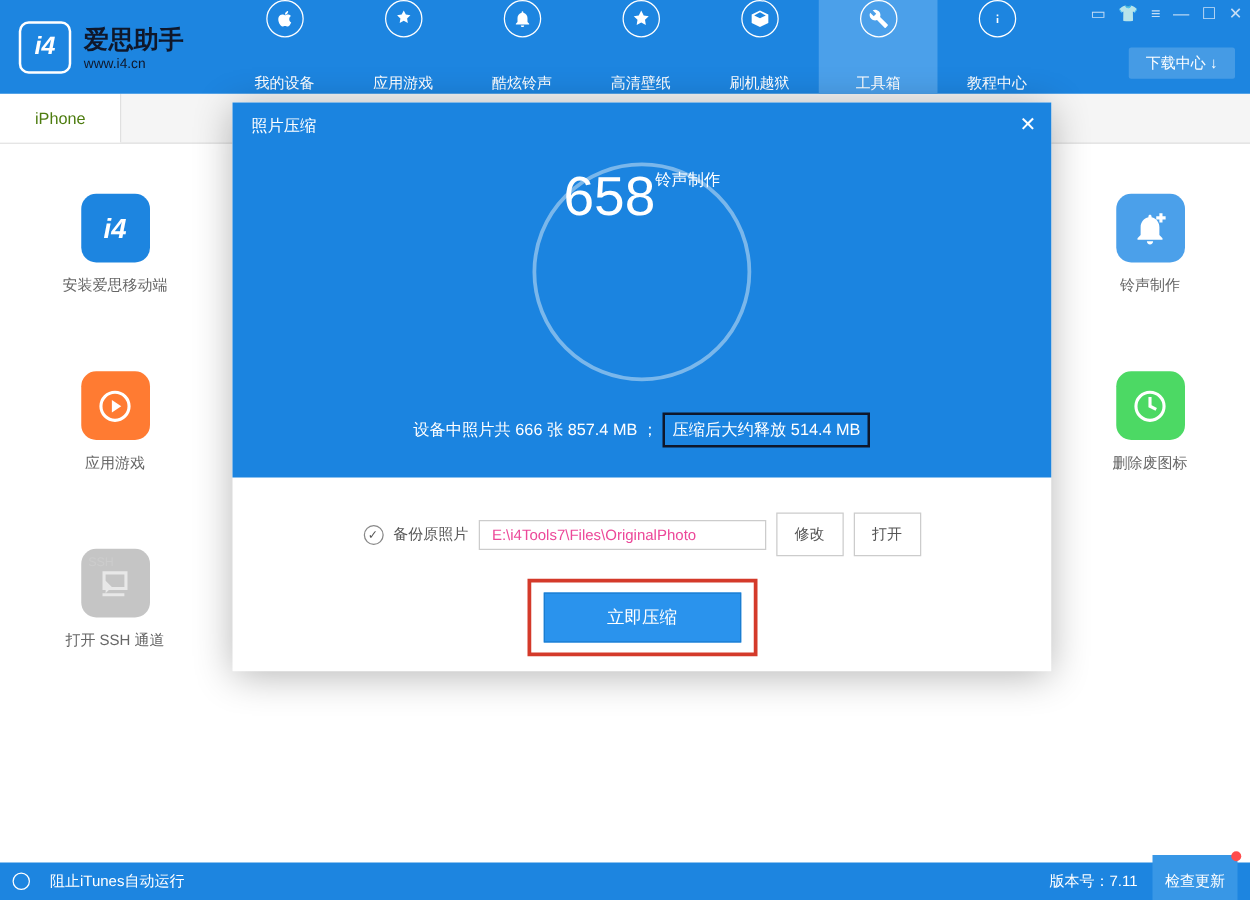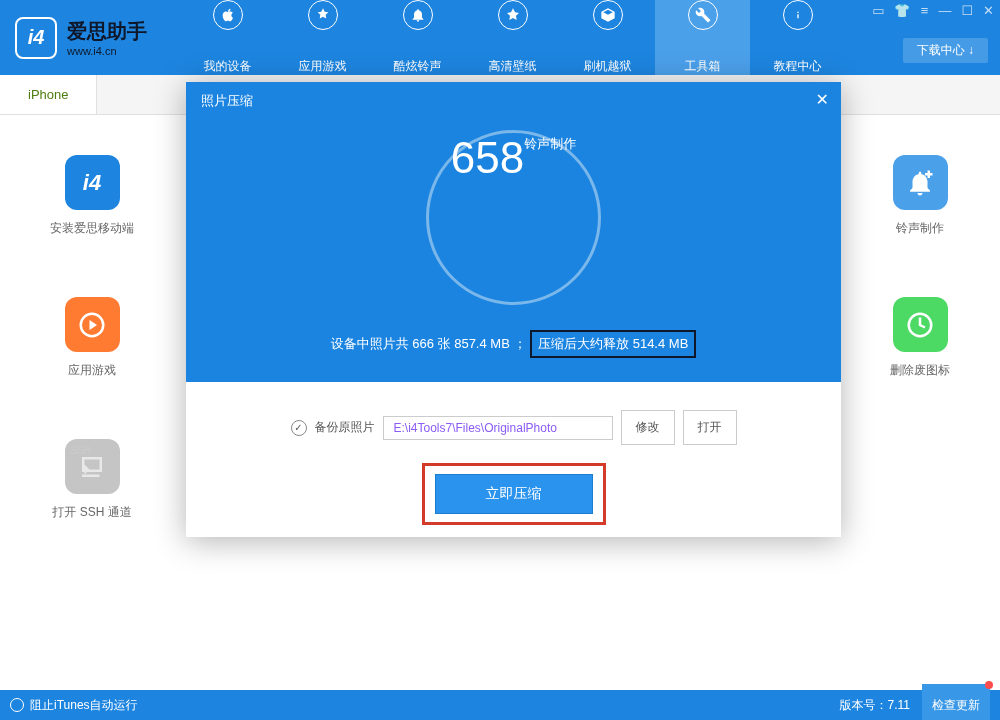--- a/index.html
+++ b/index.html
@@ -40,27 +40,27 @@
 .modal-close { position: absolute; top: 8px; right: 12px; color: #fff; font-size: 16px; cursor: pointer; }
 .circle { width: 175px; height: 175px; border: 3px solid #7ab7eb; border-radius: 50%; margin: 10px auto 0; display: flex; flex-direction: row; align-items: flex-start; justify-content: center; }
 .circle .num { font-size: 44px; font-weight: 300; }
 .circle .label { font-size: 13px; margin-top: 2px; }
 .info-line { text-align: center; margin-top: 25px; font-size: 13px; }
 .highlight-box { border: 2px solid #0f172a; padding: 3px 6px; display: inline-block; }
 
 .modal-body { padding: 28px 20px; text-align: center; }
 .backup-row { display: flex; align-items: center; justify-content: center; gap: 8px; font-size: 12px; color: #555; }
 .check-circle { width: 16px; height: 16px; border: 1.5px solid #888; border-radius: 50%; display: inline-flex; align-items: center; justify-content: center; font-size: 10px; }
-.path-box { border: 1px solid #ccc; padding: 4px 10px; width: 230px; text-align: left; color: #8b5cf6; }
+.path-box { border: 1px solid #ccc; padding: 4px 10px; width: 230px; text-align: left; color: #ec4899; }
 .btn-sm { border: 1px solid #ccc; padding: 8px 14px; cursor: pointer; background: #fff; }
 .compress-btn-wrap { border: 3px solid #d43a2a; display: inline-block; padding: 8px 10px; margin-top: 18px; }
 .compress-btn { background: #2a93ed; color: #fff; padding: 10px 50px; font-size: 14px; cursor: pointer; border: 1px solid #1b7dd0; }
 
 .footer { position: absolute; bottom: 0; left: 0; right: 0; height: 30px; background: #1d85e0; display: flex; align-items: center; justify-content: space-between; padding: 0 10px; color: #fff; font-size: 12px; }
-.footer-left { display: flex; align-items: center; gap: 6px; }
+.footer-left { display: flex; align-items: center; gap: 16px; }
 .footer-circle { width: 14px; height: 14px; border: 1.5px solid #fff; border-radius: 50%; }
 .footer-right { display: flex; align-items: center; gap: 12px; }
 .update-btn { background: #3897e6; padding: 13px 10px; position: relative; }
 .update-btn .dot { position: absolute; top: -3px; right: -3px; width: 8px; height: 8px; background: #ff4d4d; border-radius: 50%; }
 
 .ssh-text{font-size:10px;color:#ccc;position:absolute;top:6px;left:6px}
 </style>
 </head>
 <body>
 

